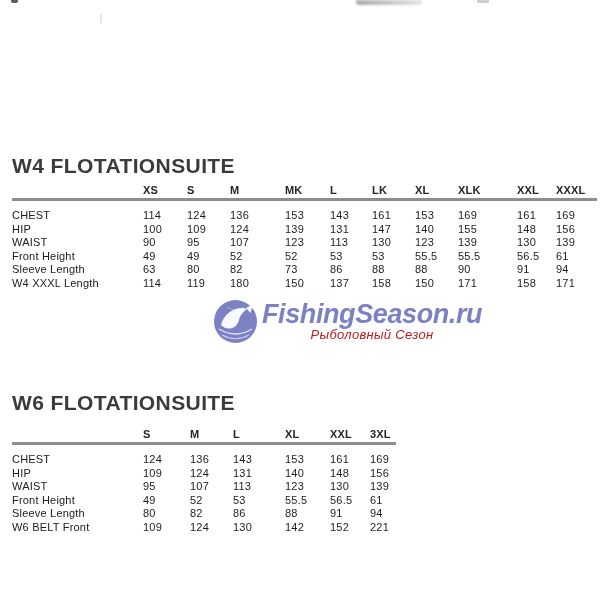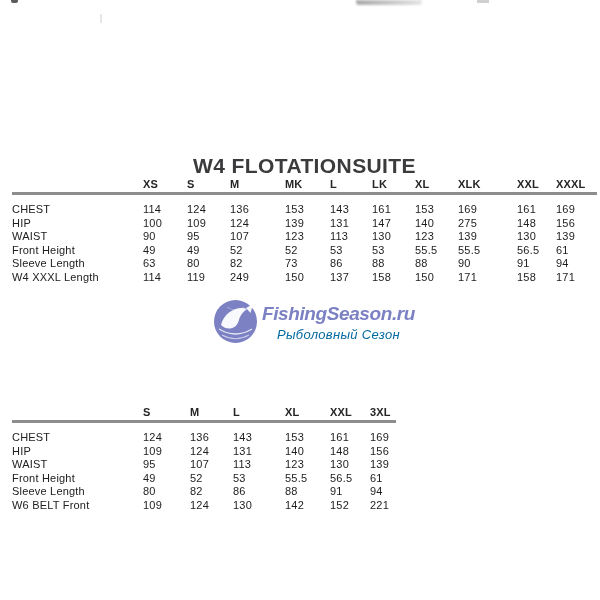--- a/index.html
+++ b/index.html
@@ -12,23 +12,23 @@
   .s1{left:11px;width:7px;height:3px;background:#3f3f3f;opacity:.85;border-radius:0 0 2px 2px;}
   .s2{left:356px;width:66px;height:5px;background:linear-gradient(to right,#969696,#dedede);filter:blur(1px);border-radius:0 0 3px 3px;opacity:.8;}
   .s3{left:477px;width:12px;height:3px;background:#cfcfcf;filter:blur(.6px);}
   .s4{left:100px;top:14px;width:2px;height:9px;background:#e6e6e6;}
 
   .table-block{position:absolute;left:12px;}
   #w4-block{top:155px;}
   #w6-block{top:392px;}
   .chart-title{
     margin:0;font-size:21px;font-weight:bold;color:#3b3b3d;
-    letter-spacing:.4px;line-height:22px;text-align:center;
-  }
-  #w4-block .size-table{margin-top:0;}
+    letter-spacing:.4px;line-height:22px;
+  }
+  #w4-block .size-table{margin-top:6px;}
   #w6-block .size-table{margin-top:13px;}
 
   table.size-table{
     border-collapse:collapse;table-layout:fixed;
     font-size:11px;color:#1d1d1d;letter-spacing:.2px;
   }
   table.size-table th{
     font-weight:bold;text-align:left;vertical-align:bottom;
     padding:0 0 2px 0;border-bottom:3px solid #8d8d8d;
     font-size:11px;color:#252525;height:13px;
@@ -39,21 +39,21 @@
   }
   table.size-table tbody tr:first-child td{padding-top:8px;}
   td.row-label{color:#202020;}
 
   .watermark{
     position:absolute;left:213px;top:299px;display:flex;align-items:flex-start;
   }
   .wm-icon{width:45px;height:45px;flex:0 0 auto;}
   .wm-text{margin-left:4px;display:flex;flex-direction:column;align-items:center;}
   .wm-title{
-    font-size:19px;font-weight:bold;font-style:italic;
+    font-size:27px;font-weight:bold;font-style:italic;
     letter-spacing:-.4px;line-height:26px;margin-top:2px;
   }
   .wm-sub{
     font-size:13px;font-style:italic;letter-spacing:.3px;line-height:15px;
   }
 </style>
 </head>
 <body>
 
 <div class="smudge s1"></div>
@@ -108,21 +108,21 @@
         </tr>
         <tr>
           <td class="row-label">HIP</td>
           <td>100</td>
           <td>109</td>
           <td>124</td>
           <td>139</td>
           <td>131</td>
           <td>147</td>
           <td>140</td>
-          <td>275</td>
+          <td>155</td>
           <td>148</td>
           <td>156</td>
         </tr>
         <tr>
           <td class="row-label">WAIST</td>
           <td>90</td>
           <td>95</td>
           <td>107</td>
           <td>123</td>
           <td>113</td>
@@ -155,21 +155,21 @@
           <td>88</td>
           <td>88</td>
           <td>90</td>
           <td>91</td>
           <td>94</td>
         </tr>
         <tr>
           <td class="row-label">W4 XXXL Length</td>
           <td>114</td>
           <td>119</td>
-          <td>249</td>
+          <td>180</td>
           <td>150</td>
           <td>137</td>
           <td>158</td>
           <td>150</td>
           <td>171</td>
           <td>158</td>
           <td>171</td>
         </tr>
       </tbody>
     </table>
@@ -179,25 +179,26 @@
   <svg class="wm-icon" viewBox="0 0 45 45">
     <circle cx="22.5" cy="22.5" r="21.5" fill="#7c81c4"></circle>
     <path d="M8 26 C11 13, 25 6, 34 10 C29.5 13, 26.5 17.5, 25.5 22.5 C23 30, 14 32, 8 26 Z" fill="#ffffff" opacity="0.95"></path>
     <path d="M33 9 L40 5 L37.5 14 Z" fill="#ffffff" opacity="0.95"></path>
     <path d="M6 30 Q22.5 40 39 30" stroke="#ffffff" stroke-width="1.3" fill="none" opacity="0.8"></path>
     <path d="M9 36 Q22.5 43.5 36 36" stroke="#ffffff" stroke-width="1.1" fill="none" opacity="0.6"></path>
     <path d="M14 8 Q22.5 14 31 8" stroke="#ffffff" stroke-width="0.9" fill="none" opacity="0.35"></path>
   </svg>
   <div class="wm-text">
     <div class="wm-title" style="color: rgb(124, 129, 196);">FishingSeason.ru</div>
-    <div class="wm-sub" style="color: #0369a1;">Рыболовный Сезон</div>
+    <div class="wm-sub" style="color: #b91c1c;">Рыболовный Сезон</div>
   </div>
 </div>
 
 <section class="table-block" id="w6-block">
+  <h2 class="chart-title">W6 FLOTATIONSUITE</h2>
   <table class="size-table" style="width: 384px;">
       <colgroup>
         <col style="width: 131px;">
         <col style="width: 47px;">
         <col style="width: 43px;">
         <col style="width: 52px;">
         <col style="width: 45px;">
         <col style="width: 40px;">
         <col style="width: 26px;">
       </colgroup>

